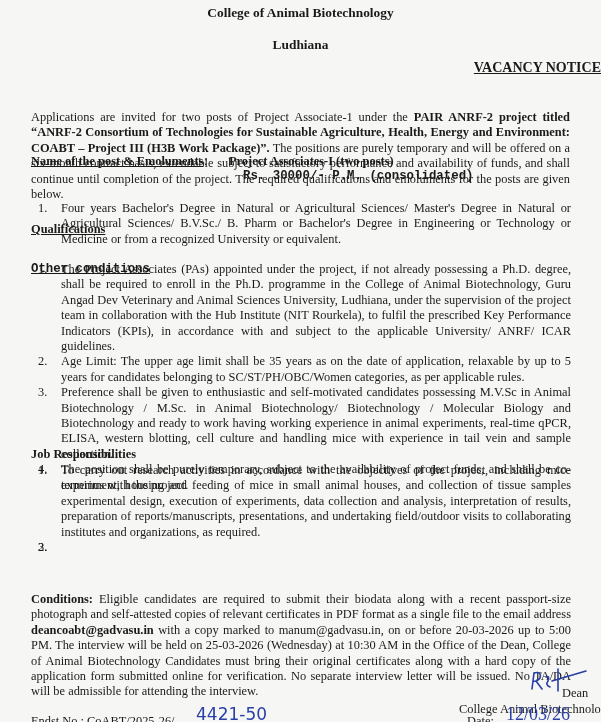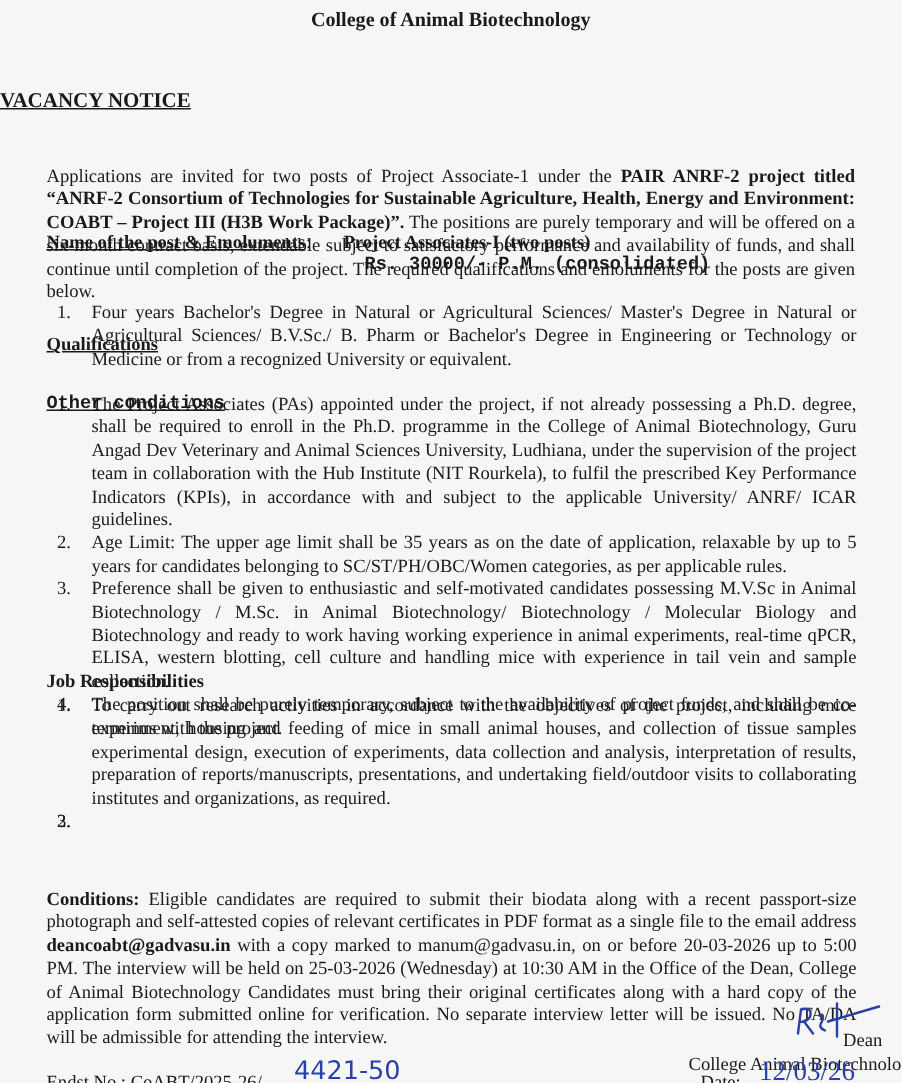--- a/index.html
+++ b/index.html
@@ -5,21 +5,21 @@
   html, body { margin:0; padding:0; }
   body {
     width:601px; height:722px; overflow:hidden;
     background:#f6f6f4;
     font-family:"Liberation Serif", serif;
     color:#1a1a1a;
     position:relative;
   }
   .page { position:absolute; left:0; top:0; width:601px; height:566px;padding-left:32px; }
   .hdr { text-align:center; font-weight:bold; font-size:13.4px; line-height:16px; position:absolute; left:0; width:601px; }
-  .vac { text-align:left; font-weight:bold; font-size:14px; text-decoration:underline; position:absolute; left:0; width:601px; top:60px; }
+  .vac { text-align:right; font-weight:bold; font-size:14px; text-decoration:underline; position:absolute; left:0; width:601px; top:60px; }
   .para { position:absolute; left:31px; width:539px; font-size:12.4px; line-height:15.4px; text-align:justify;margin-top:24px; }
   .para b { font-weight:bold; }
   .posts { position:absolute; left:31px; top:154px; width:540px; font-size:12.4px; line-height:15px; font-weight:bold; }
   .posts .lab { position:absolute; left:0; top:0; text-decoration:underline; }
   .posts .colon { position:absolute; left:173px; top:0; font-weight:normal; }
   .posts .val1 { position:absolute; left:198px; top:0; }
   .posts .val2 { position:absolute; left:212px; top:15px;font-family:Liberation Mono, monospace; }
   .sec { position:absolute; left:31px; font-weight:bold; font-size:12.4px; text-decoration:underline; }
   .sec.nou { text-decoration:none; }
   ol.lst { position:absolute; margin:0; padding:0; list-style:none; font-size:12.4px; line-height:15.4px; }
@@ -28,20 +28,21 @@
   .hand { font-family:"DejaVu Sans", sans-serif; color:#2a3fa8; position:absolute; }
   .sig { position:absolute; left:528px; top:665px; width:60px; height:30px; }
   .small { position:absolute; font-size:12.4px; }
 </style>
 </head>
 <body>
 
 <div class="page">
 
   <div class="hdr" style="top:5px;">College of Animal Biotechnology</div>
+  <div class="hdr" style="top:37px;">Ludhiana</div>
   <div class="vac">VACANCY NOTICE</div>
 
   <div class="para" style="top:86px;">
     <span>Applications are invited for two posts of Project Associate-1 under the </span><b>PAIR ANRF-2 project titled “ANRF-2 Consortium of Technologies for Sustainable Agriculture, Health, Energy and Environment: COABT – Project III (H3B Work Package)”.</b><span> The positions are purely temporary and will be offered on a six-month contract basis, extendable subject to satisfactory performance and availability of funds, and shall continue until completion of the project. The required qualifications and emoluments for the posts are given below.</span>
   </div>
 
   <div class="posts">
     <span class="lab">Name of the post &amp; Emoluments</span>
     <span class="colon">:</span>
     <span class="val1">Project Associates-I (two posts)</span>

